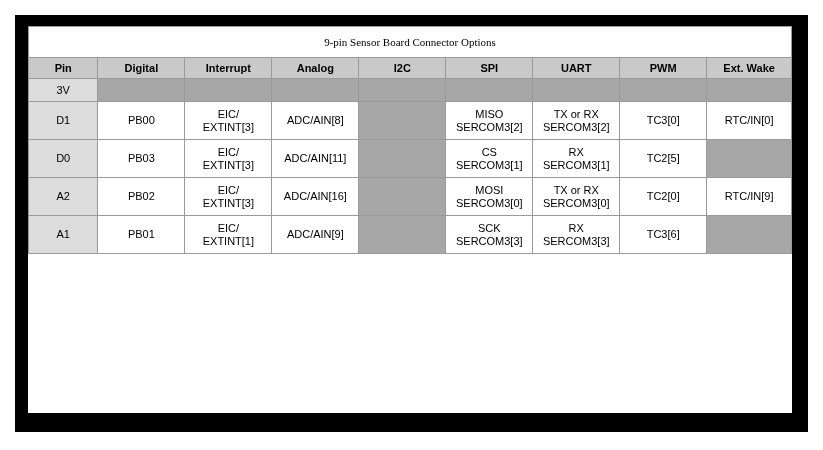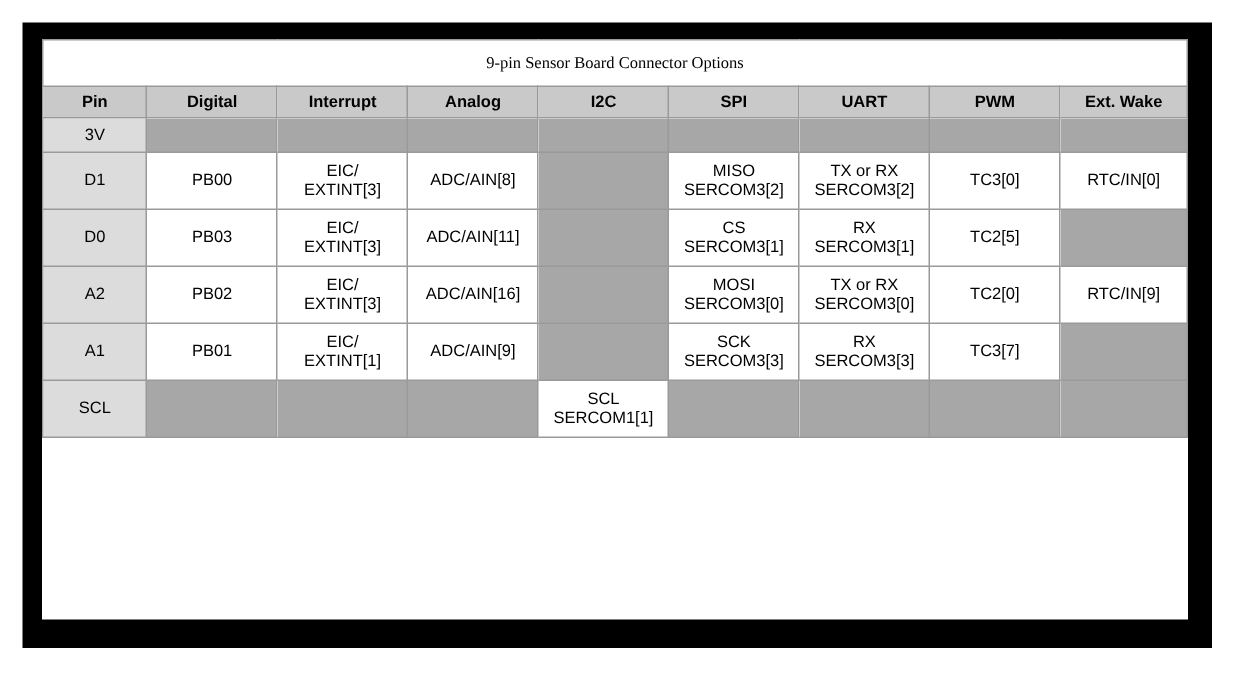--- a/index.html
+++ b/index.html
@@ -258,35 +258,21 @@
               <td class="na"></td>
               <td class="val">
                 <span class="l1">SCK</span>
                 <span class="l2">SERCOM3[3]</span>
               </td>
               <td class="val">
                 <span class="l1">RX</span>
                 <span class="l2">SERCOM3[3]</span>
               </td>
               <td class="val">
-                <span class="l1">TC3[7]</span>
-              </td>
-              <td class="na"></td>
-            </tr>
-            <tr class="tall-row">
-              <td class="pin-cell">SCL</td>
-              <td class="na"></td>
-              <td class="na"></td>
-              <td class="na"></td>
-              <td class="val">
-                <span class="l1">SCL</span>
-                <span class="l2">SERCOM1[1]</span>
-              </td>
-              <td class="na"></td>
-              <td class="na"></td>
-              <td class="na"></td>
+                <span class="l1">TC3[6]</span>
+              </td>
               <td class="na"></td>
             </tr>
           </tbody>
       </table>
     </div>
   </div>
 </div>
 
 </body></html>

